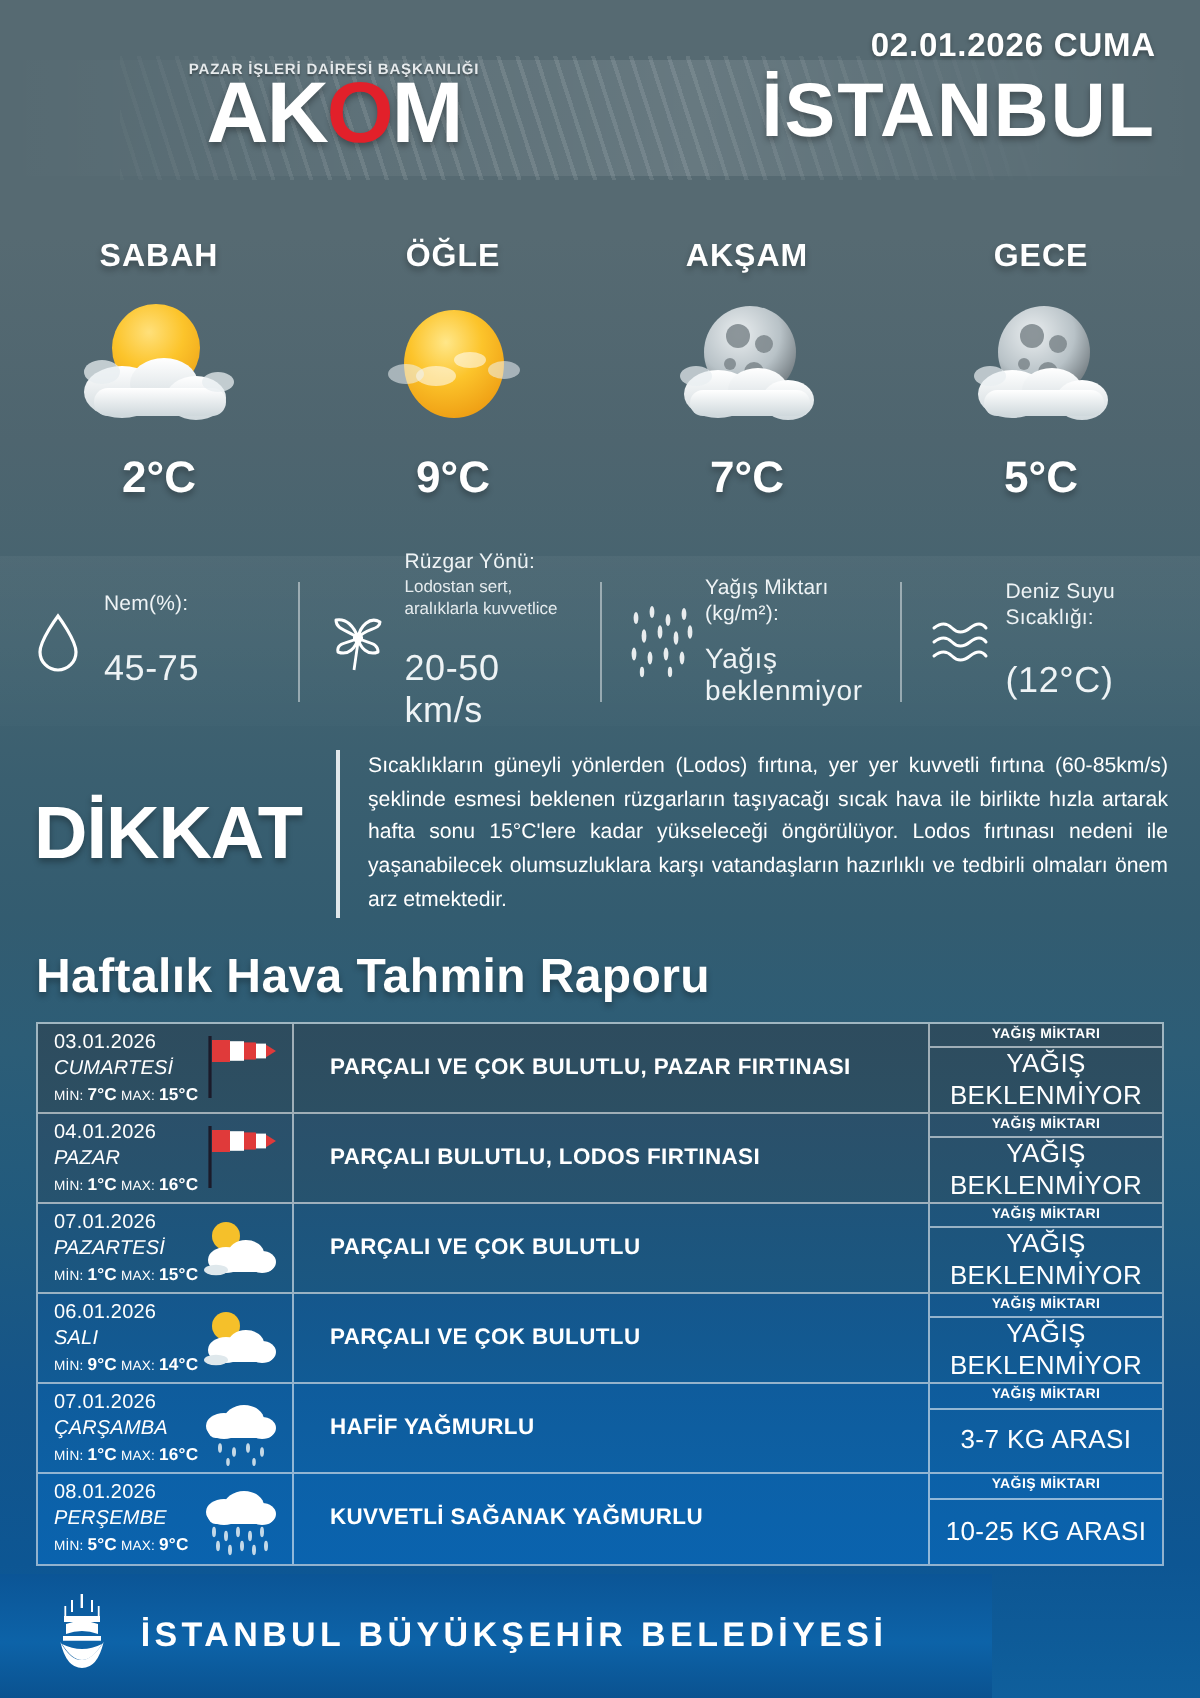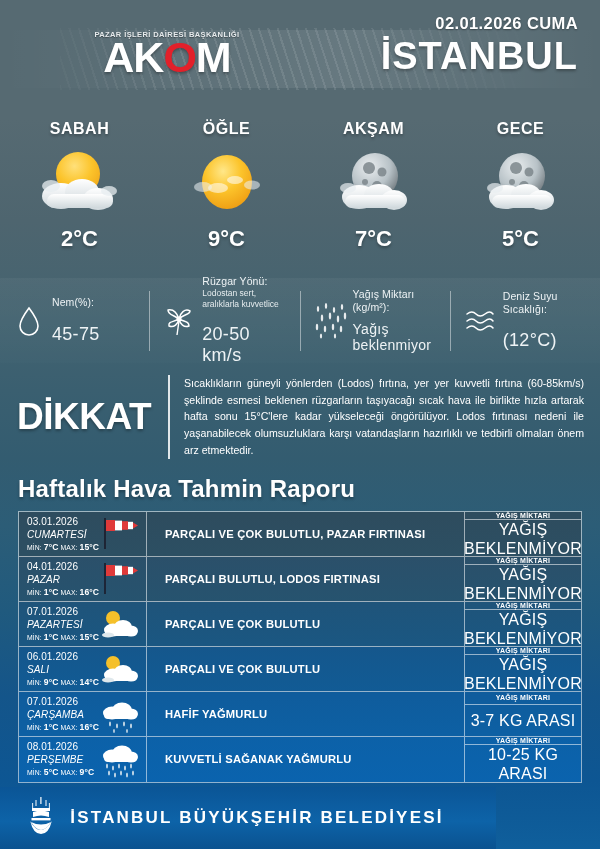--- a/index.html
+++ b/index.html
@@ -124,21 +124,21 @@
     color:#fff; font-size:11.2px; font-weight:700; letter-spacing:.2px;
   }
   .c-prec { width:116px; flex:0 0 116px; display:flex; flex-direction:column; }
   .p-head {
     height:13px; display:flex; align-items:center; justify-content:center;
     font-size:7px; font-weight:700; color:#fff; letter-spacing:.2px;
     border-bottom:1px solid rgba(255,255,255,.55);
   }
   .p-val {
     flex:1; display:flex; align-items:center; justify-content:center; text-align:center;
-    font-size:16px; color:#fff; line-height:1.2; letter-spacing:.2px;
+    font-size:13px; color:#fff; line-height:1.2; letter-spacing:.2px;
   }
 
   
   .footer {
     position:absolute; left:0; bottom:0; width:496px; height:62px;
     background:linear-gradient(180deg,#0b5596 0%, #0d63a8 55%, #0a5290 100%);
     display:flex; align-items:center; justify-content:center;
   }
   .f-inner { display:flex; align-items:center; gap:14px; margin-left:-26px; }
   .f-text {

